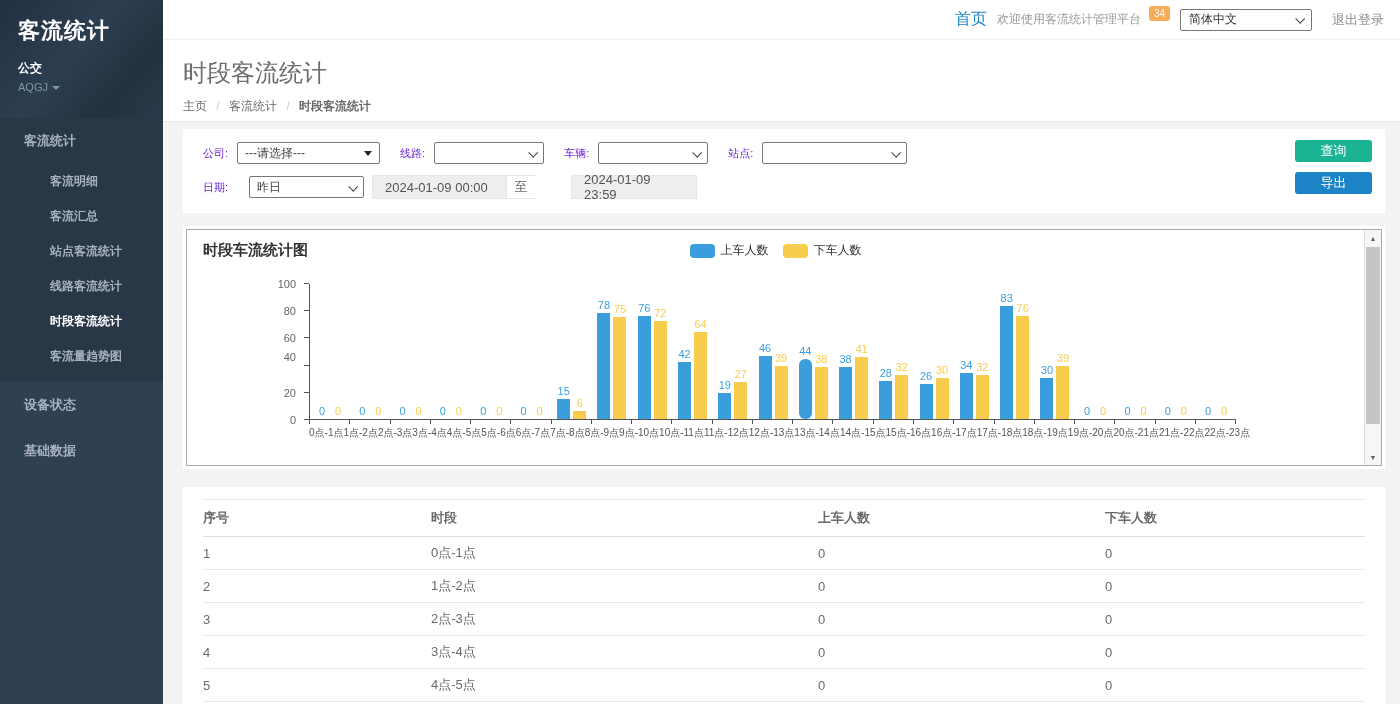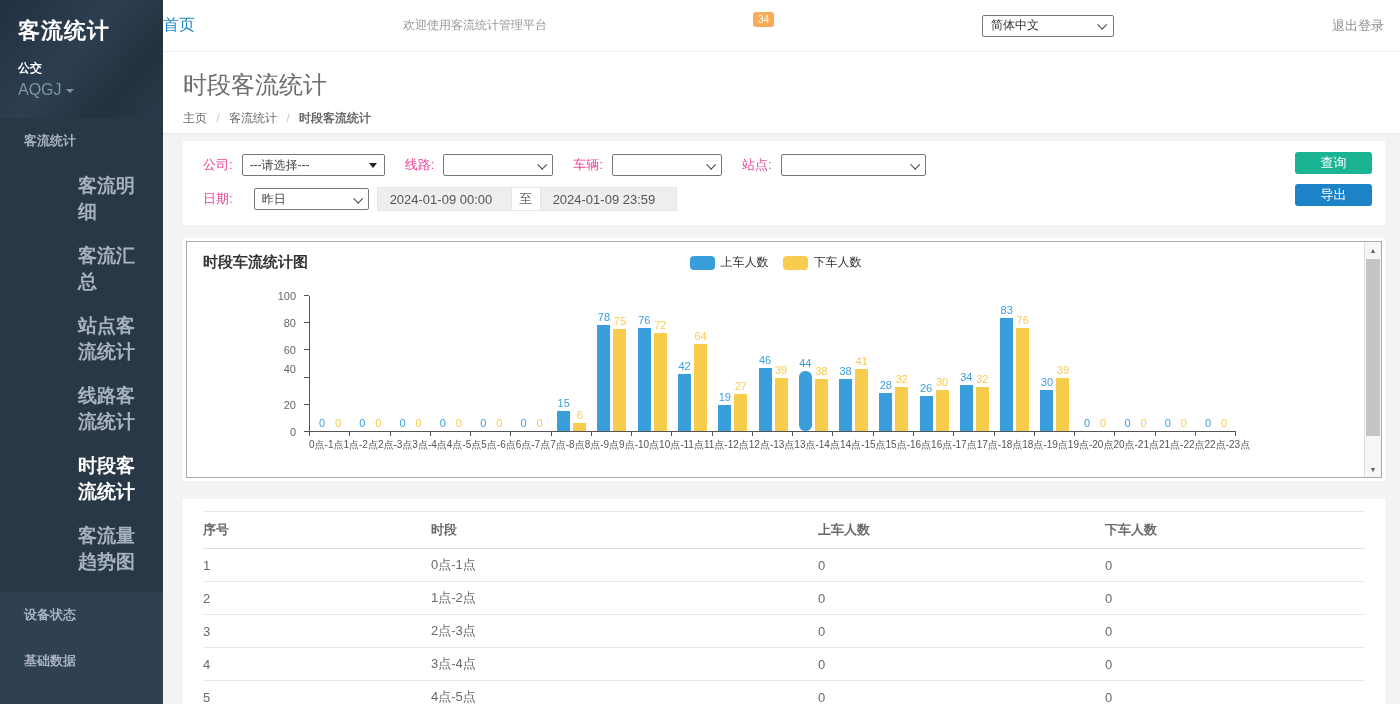--- a/index.html
+++ b/index.html
@@ -11,34 +11,34 @@
   }
 
   
   .sidebar { position:absolute; left:0; top:0; width:163px; height:704px; background:#2f4050; }
   .side-head {
     padding:16px 18px 14px 18px; height:118px;
     background:linear-gradient(130deg,#223140 0%,#2c3e50 45%,#24323f 75%,#2a3a4a 100%);
   }
   .logo { color:#ffffff; font-size:22px; font-weight:bold; letter-spacing:1px; }
   .org { color:#ffffff; font-size:12px; font-weight:bold; margin-top:14px; }
-  .user { color:#8095a8; font-size:16px; margin-top:4px; cursor:pointer; }
+  .user { color:#8095a8; font-size:11px; margin-top:4px; cursor:pointer; }
   .caret-down { display:inline-block; width:0; height:0; margin-left:4px; vertical-align:middle;
     border-left:4px solid transparent; border-right:4px solid transparent; border-top:4px solid #8095a8; }
   .nav-section.active { background:#293846; }
   .nav-item { color:#a7b1c2; font-size:13px; font-weight:bold; padding:14px 15px 14px 24px; cursor:pointer; }
-  .subnav .nav-sub { color:#a7b1c2; font-size:19px; font-weight:600; padding:9px 10px 9px 78px; cursor:pointer; }
+  .subnav .nav-sub { color:#a7b1c2; font-size:12px; font-weight:600; padding:9px 10px 9px 50px; cursor:pointer; }
   .subnav .nav-sub.active { color:#ffffff; }
   .subnav { padding-bottom:8px; }
 
   
   .main { margin-left:163px; height:704px; }
   .topbar {
-    height:52px; background:#ffffff; border-bottom:1px solid #f0f0f0;
-    display:flex; align-items:center; justify-content:space-between; padding-right:16px;
+    height:40px; background:#ffffff; border-bottom:1px solid #f0f0f0;
+    display:flex; align-items:center; justify-content:flex-end; padding-right:16px;
   }
   .home-link { color:#1c84c6; font-size:16px; margin-right:10px; cursor:pointer; }
   .welcome { color:#999; font-size:12px; }
   .badge { background:#f8ac59; color:#fff; font-size:10px; border-radius:3px; padding:2px 5px;
     margin:0 10px 0 8px; transform:translateY(-6px); display:inline-block; }
   .lang-select {
     width:132px; height:22px; border:1px solid #767676; border-radius:2px; background:#fff;
     display:flex; align-items:center; justify-content:space-between; padding:0 8px; font-size:12px; color:#333; cursor:pointer;
   }
   .chev { width:7px; height:7px; border-right:1.6px solid #444; border-bottom:1.6px solid #444;
@@ -52,29 +52,29 @@
   .breadcrumb .bc-sep { color:#ccc; margin:0 6px; }
   .breadcrumb .bc-active { color:#676a6c; font-weight:bold; }
 
   .content { padding:7px 15px 0 20px; }
 
   
   .card { background:#ffffff; }
   .filter-card { position:relative; padding:13px 20px 15px 20px; height:84px; }
   .frow { display:flex; align-items:center; }
   .frow + .frow { margin-top:11px; }
-  .flabel { color:#ec4899; font-size:13px; margin-right:9px; }
+  .flabel { color:#6d28d9; font-size:11px; margin-right:9px; }
   .selbox { height:22px; border:1px solid #767676; background:#fff; border-radius:2px;
     display:flex; align-items:center; justify-content:space-between; padding:0 7px; font-size:12px; color:#444; cursor:pointer; }
   .w143 { width:143px; } .w110 { width:110px; } .w145 { width:145px; } .w115 { width:115px;margin-left:12px; }
   .gap20 { margin-left:20px; }
   .tri-down { width:0; height:0; border-left:4px solid transparent; border-right:4px solid transparent; border-top:5px solid #222; }
   .date-input { height:24px; background:#eeeeee; border:1px solid #e5e6e7; color:#555;
     font-size:13px; display:flex; align-items:center; padding:0 12px; cursor:text; }
-  .d135 { width:135px; } .d149 { width:137px; }
+  .d135 { width:135px; } .d149 { width:126px;margin-left:36px; }
   .to-addon { height:24px; width:28px; background:#fff; border:1px solid #e5e6e7; border-left:none; border-right:none;
     display:flex; align-items:center; justify-content:center; color:#676a6c; font-size:13px; }
   .btn { position:absolute; right:13px; width:77px; height:22px; border:none; border-radius:3px;
     color:#fff; font-size:13px; text-align:center; line-height:22px; cursor:pointer; font-family:inherit; }
   .btn-query { top:11px; background:#1ab394; }
   .btn-export { top:43px; background:#1c84c6; }
 
   
   .chart-card { margin-top:13px; padding:3px; }
   .chart-box { position:relative; border:1px solid #aaaaaa; height:237px; background:#fff; overflow:hidden; }

